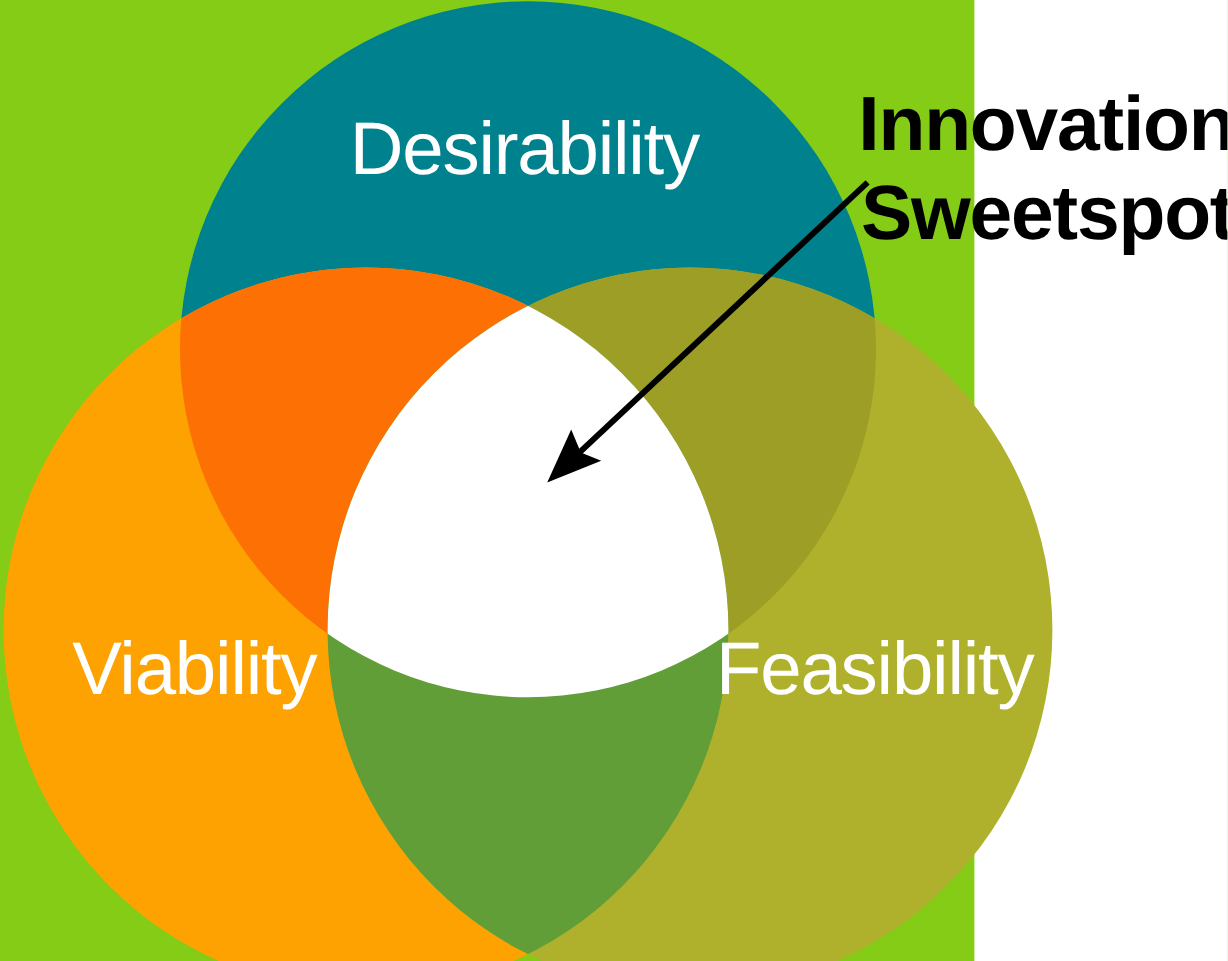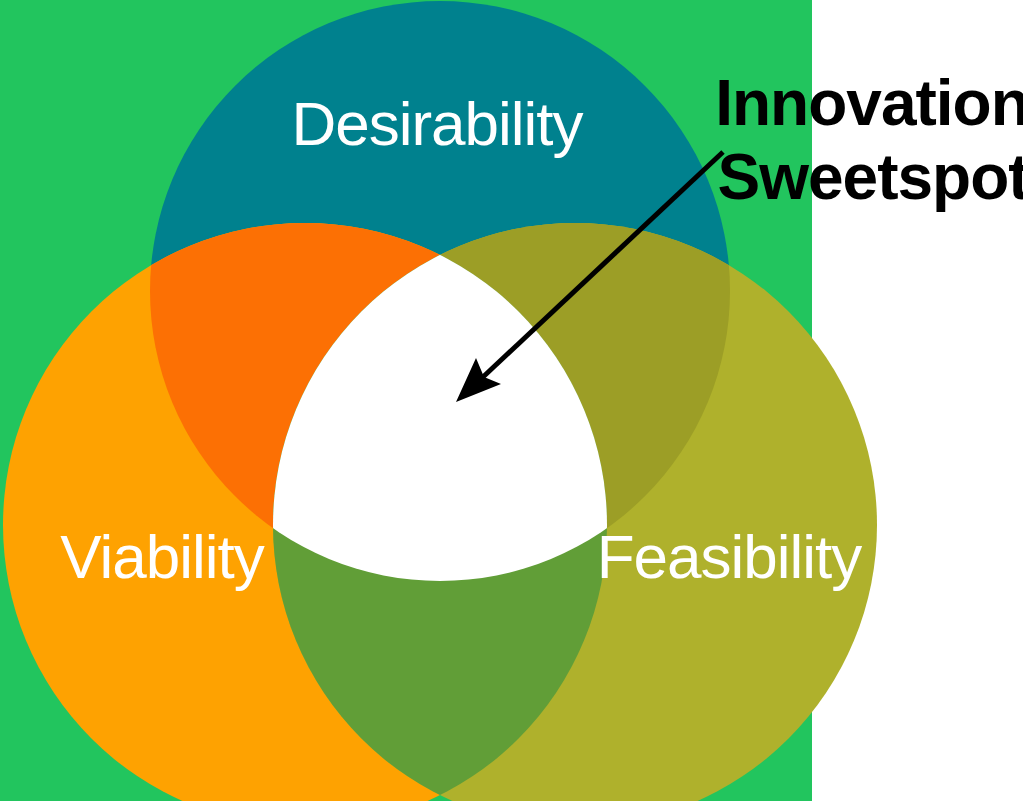--- a/index.html
+++ b/index.html
@@ -8,21 +8,21 @@
     background: #ffffff;
     width: 1023px;
     height: 801px;
     overflow: hidden;
     font-family: "Liberation Sans", sans-serif;
   }
   .stage {
     position: relative;
     width: 812px;
     height: 801px;
-    background: #22c55e;
+    background: #84cc16;
   }
   svg { display: block; }
   .circle-label {
     font-family: "Liberation Sans", sans-serif;
     font-size: 62px;
     font-weight: 400;
     letter-spacing: -1px;
   }
   .annotation-label {
     font-family: "Liberation Sans", sans-serif;

